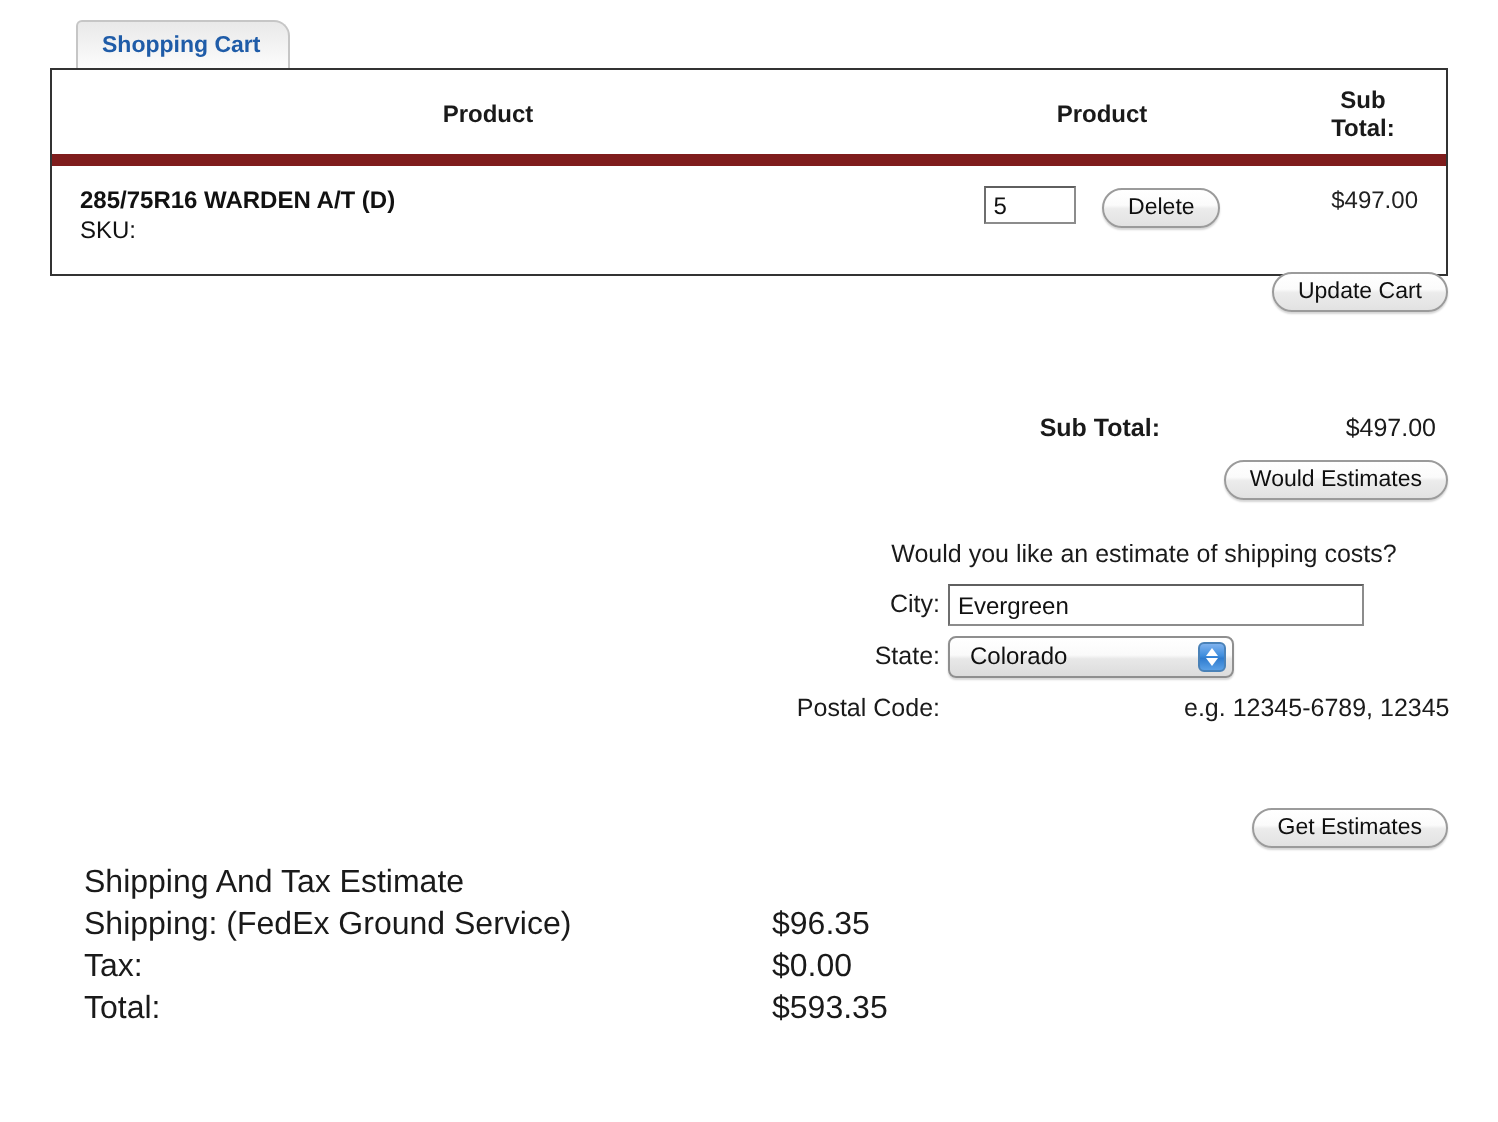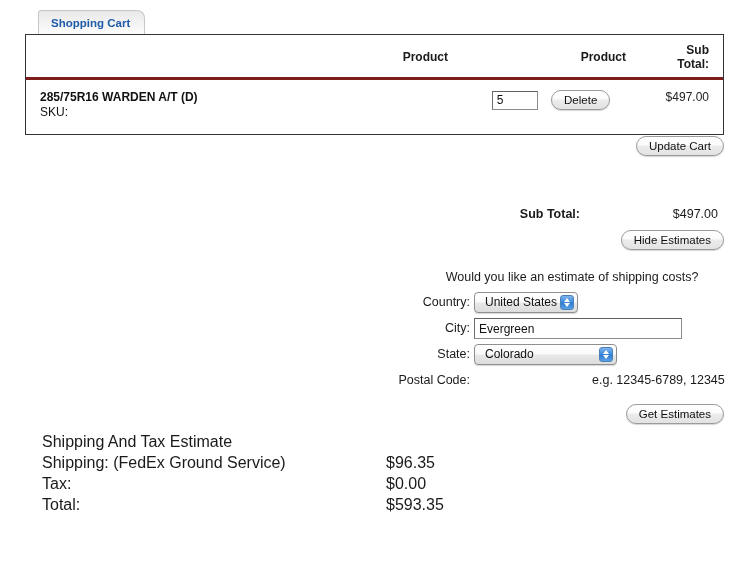--- a/index.html
+++ b/index.html
@@ -58,22 +58,22 @@
   table.cart {
     width: 100%;
     border-collapse: collapse;
     table-layout: fixed;
   }
   table.cart th {
     font-size: 12px;
     font-weight: bold;
     color: #1a1a1a;
     padding: 8px 14px 6px 14px;
-    text-align: right;
-    border-bottom: 3px solid #7f1d1d;
+    text-align: center;
+    border-bottom: 6px solid #7f1d1d;
   }
   th.col-product   { width: 408px; }
   th.col-quantity  { width: 150px; text-align: center; }
   th.col-subtotal  { text-align: right; }
 
   table.cart td {
     padding: 10px 14px 14px 14px;
     vertical-align: top;
     font-size: 12px;
   }
@@ -332,38 +332,26 @@
 
 <div id="update-cart-row">
   <span class="aqua-btn">Update Cart</span>
 </div>
 
 <div id="subtotal-row">
   <span class="st-label">Sub Total:</span><span class="st-value">$497.00</span>
 </div>
 
 <div id="hide-estimates-row">
-  <span class="aqua-btn">Hide Estimates</span>
+  <span class="aqua-btn">Would Estimates</span>
 </div>
 
 <div id="estimate-form">
   <div id="estimate-question">Would you like an estimate of shipping costs?</div>
 
-  <div class="form-row">
-    <span class="f-label">Country:</span>
-    <span class="f-field">
-      <span class="aqua-select" style="width:104px;">
-        <span class="sel-label">United States</span>
-        <span class="stepper">
-          <span class="ar up"></span>
-            <span class="ar dn"></span>
-        </span>
-      </span>
-    </span>
-  </div>
 
   <div class="form-row">
     <span class="f-label">City:</span>
     <span class="f-field">
       <input class="txt" type="text" style="width: 208px; height: 21px;" value="Evergreen">
     </span>
   </div>
 
   <div class="form-row">
     <span class="f-label">State:</span>

